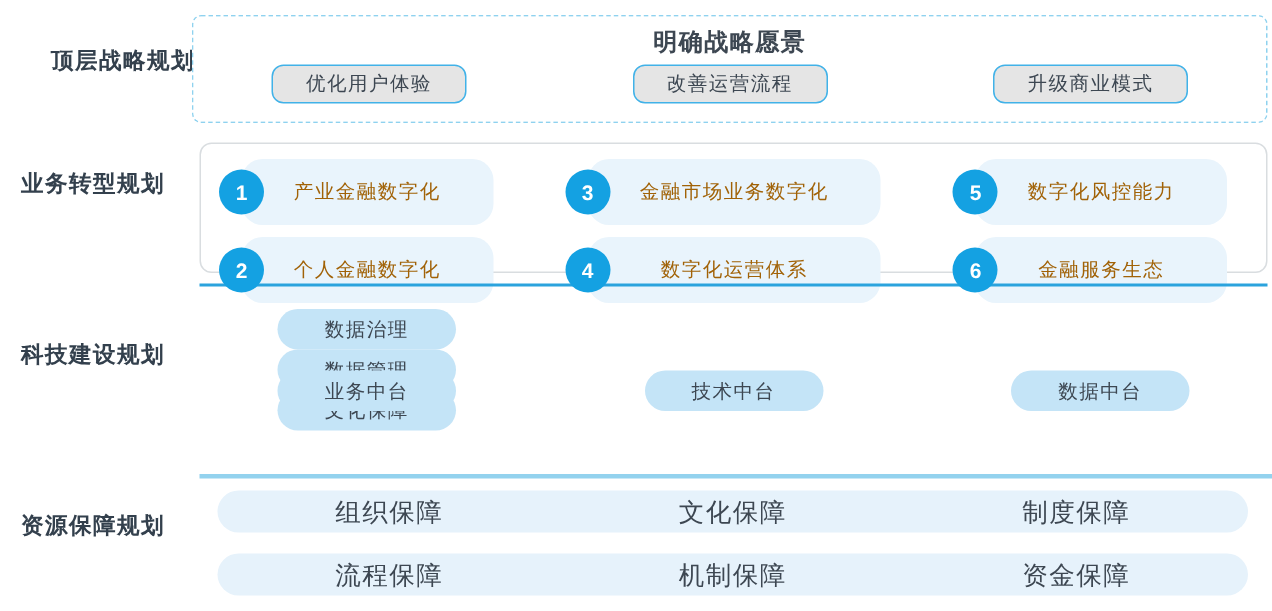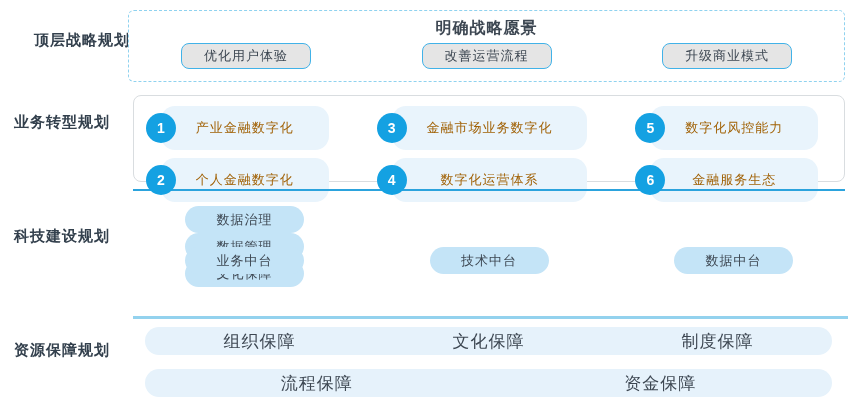--- a/index.html
+++ b/index.html
@@ -255,16 +255,17 @@
 
   <div class="line-light"></div>
 
   <div class="res-pill r1">
     <div class="res-cell">组织保障</div>
     <div class="res-cell">文化保障</div>
     <div class="res-cell">制度保障</div>
   </div>
   <div class="res-pill r2">
     <div class="res-cell">流程保障</div>
+    <div class="res-cell">机制保障</div>
     <div class="res-cell">资金保障</div>
   </div>
 
 </div>
 
 </body></html>

